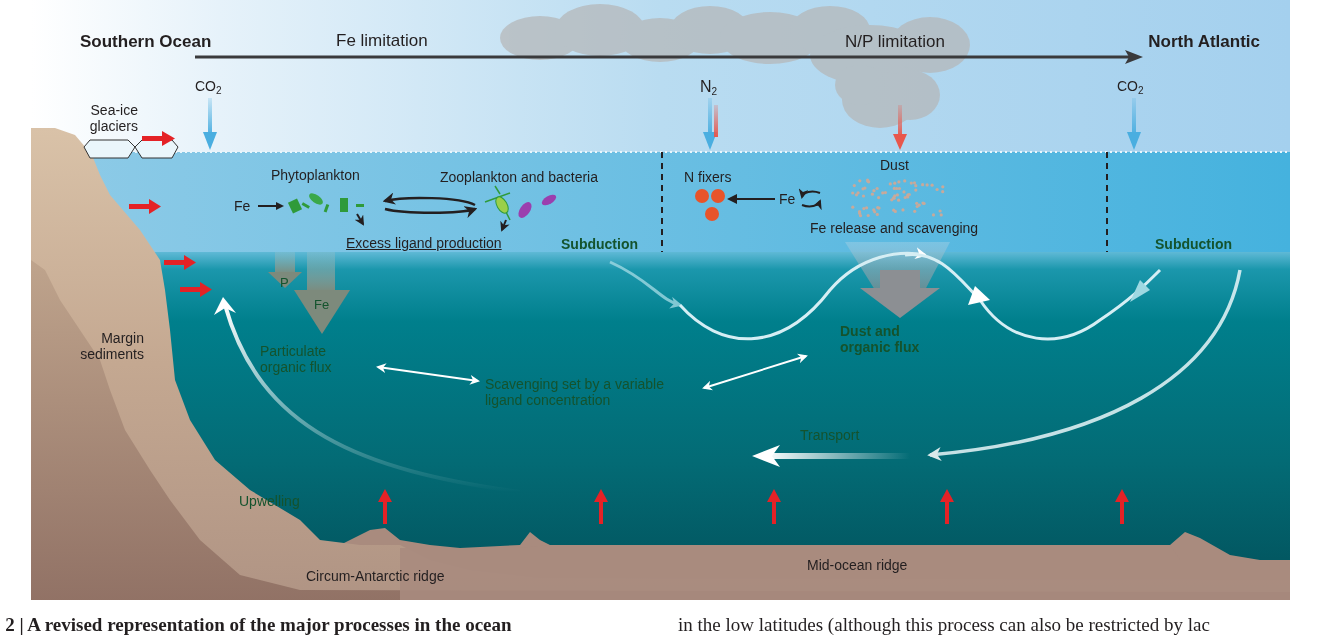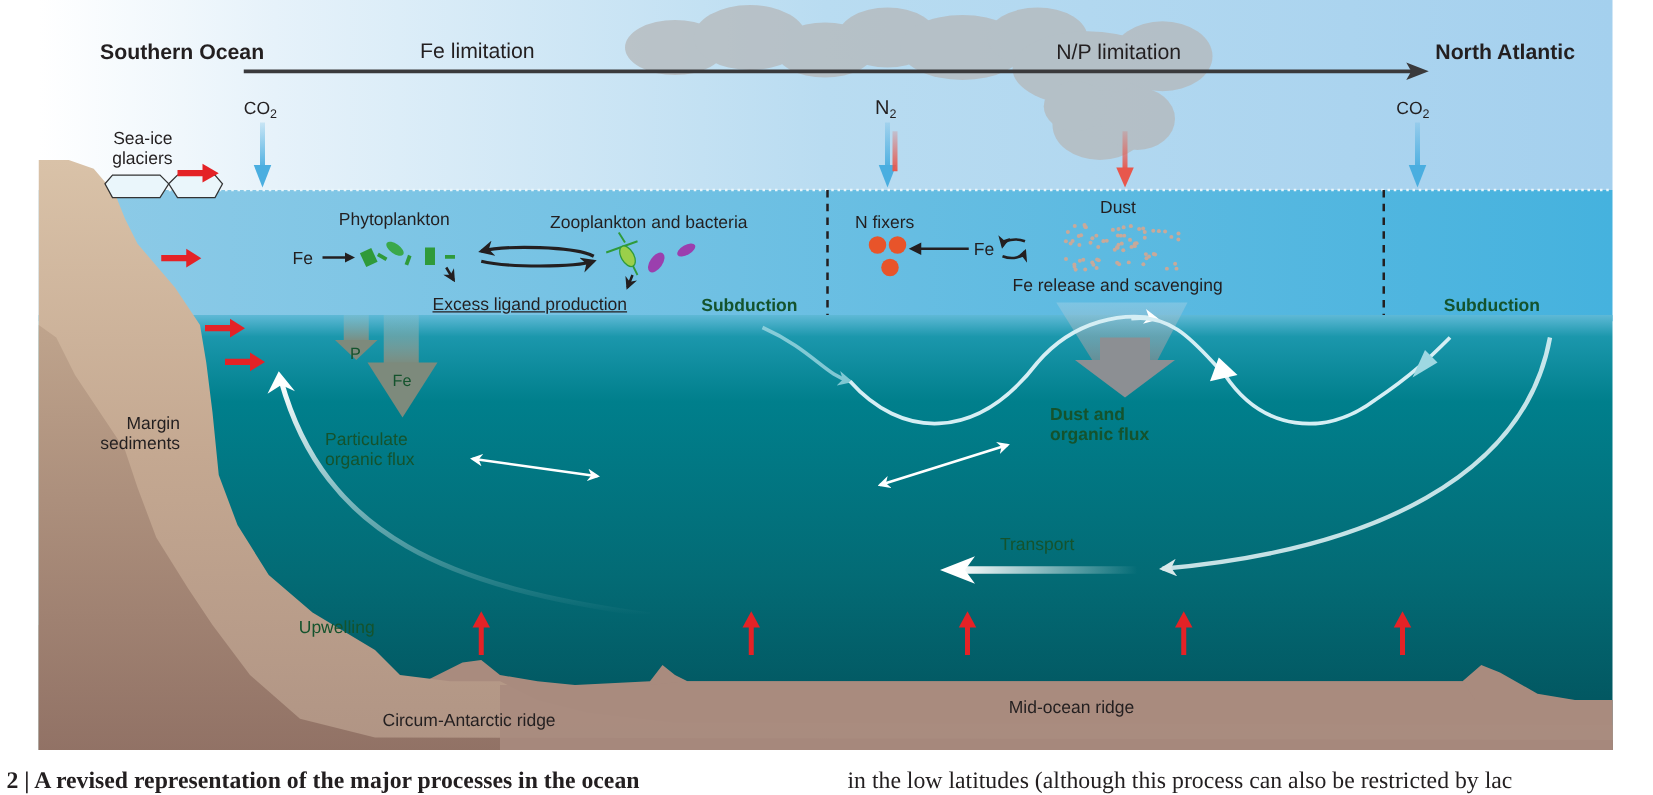--- a/index.html
+++ b/index.html
@@ -347,20 +347,22 @@
 <div class="lbl dark" style="left:810px;top:220px;font-size:14px;">Fe release and scavenging</div>
 <div class="lbl white bold" style="left:1155px;top:236px;font-size:14px;">Subduction</div>
 
 <div class="lbl white" style="left:280px;top:276px;font-size:13px;">P</div>
 <div class="lbl white" style="left:314px;top:298px;font-size:13px;">Fe</div>
 <div class="lbl white center" style="left:260px;top:343px;font-size:14px;width:110px;">
   <div>Particulate</div>
   <div>organic flux</div>
 </div>
 <div class="lbl white center" style="left:485px;top:376px;font-size:14px;width:220px;">
+  <div>Scavenging set by a variable</div>
+  <div>ligand concentration</div>
 </div>
 <div class="lbl white bold center" style="left:840px;top:323px;font-size:14px;width:120px;">
   <div>Dust and</div>
   <div>organic flux</div>
 </div>
 <div class="lbl white" style="left:800px;top:427px;font-size:14px;">Transport</div>
 <div class="lbl white" style="left:239px;top:449px;font-size:14px;margin-top:44px;">Upwelling</div>
 <div class="lbl dark center" style="left:64px;top:330px;font-size:14px;width:80px;">
   <div>Margin</div>
   <div>sediments</div>

